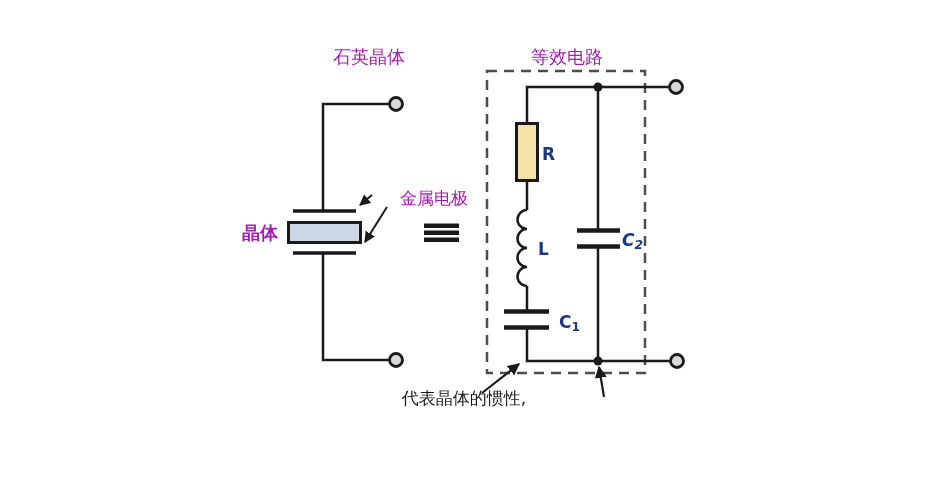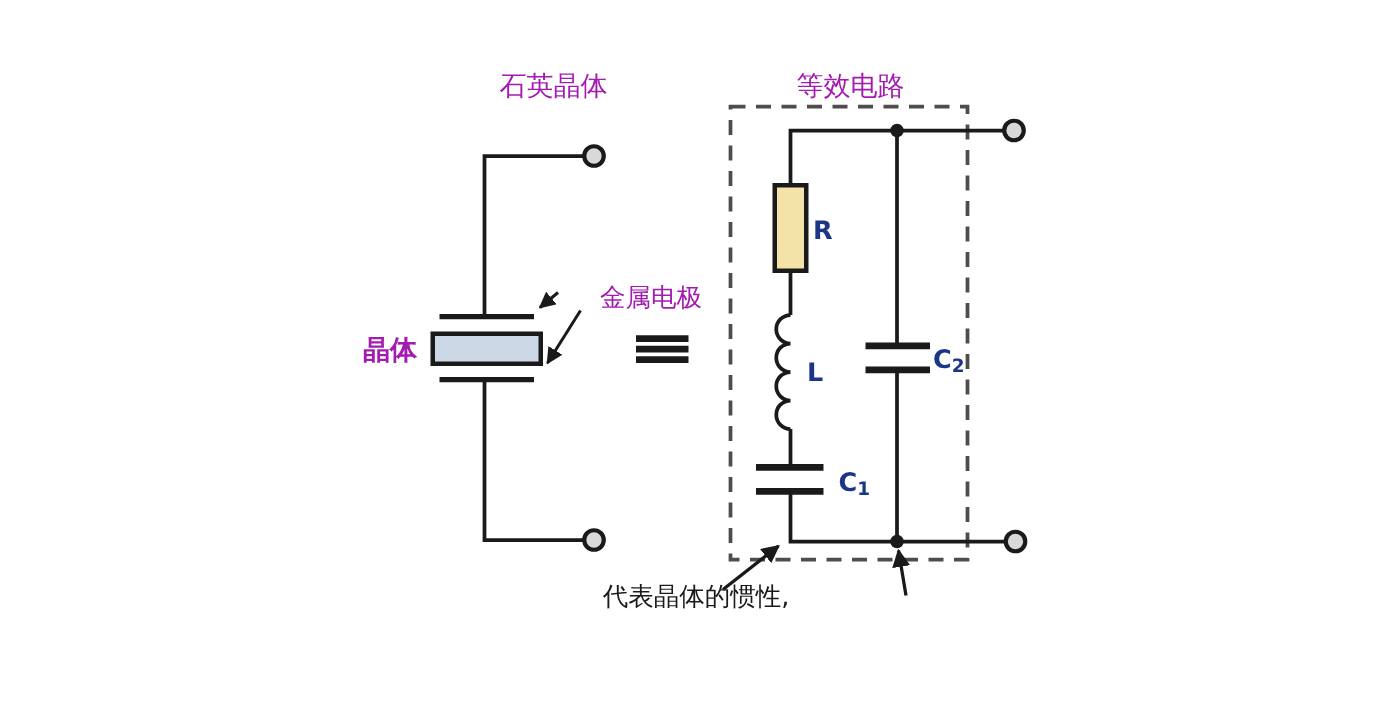--- a/index.html
+++ b/index.html
@@ -128,21 +128,21 @@
   <div class="label small" style="left:373px; top:187px;margin-left:27px;">金属电极</div>
 
   <div class="comp-label" style="left:542px; top:144px;">R</div>
 
   <div class="comp-label" style="left:538px; top:239px;">L</div>
 
   <div class="comp-label" style="left:559px; top:312px;">
     <span>C</span><sub>1</sub>
   </div>
 
-  <div class="comp-label" style="left:622px; top:230px;">
+  <div class="comp-label" style="left:622px; top:230px;font-style:italic;">
     <span>C</span><sub>2</sub>
   </div>
 
   <div class="note-block" style="left:399px; top:388px; width:130px;">
     <span class="note-line">代表晶体的惯性,</span>
   </div>
 
 
 </div>
 

